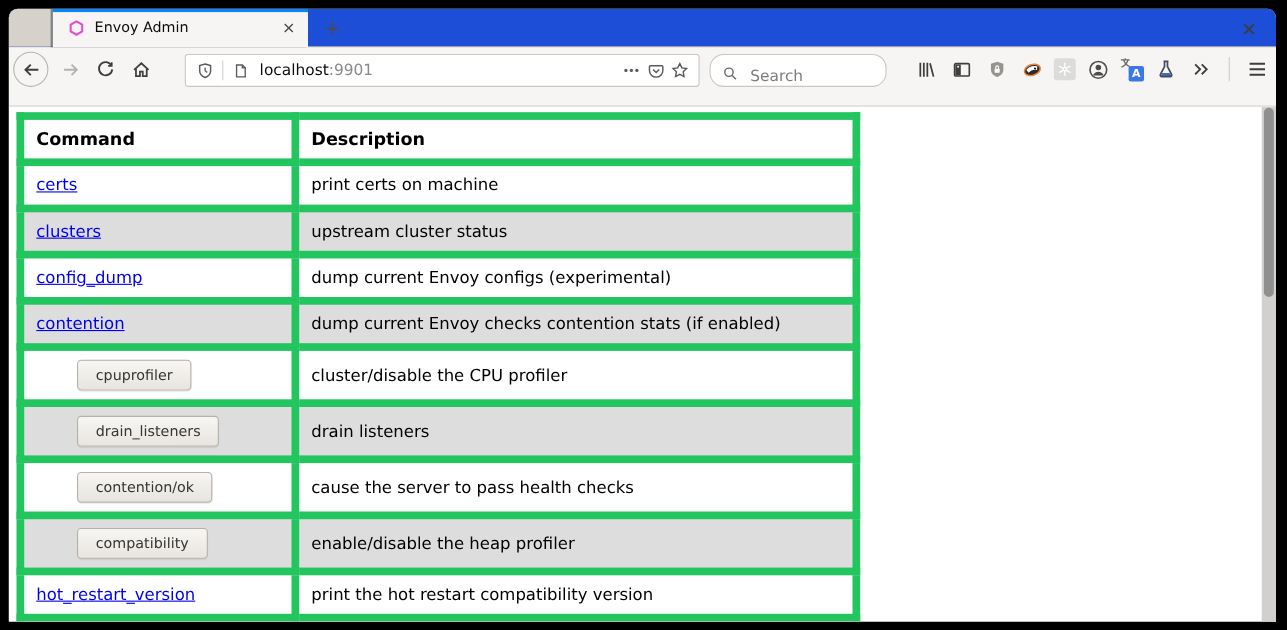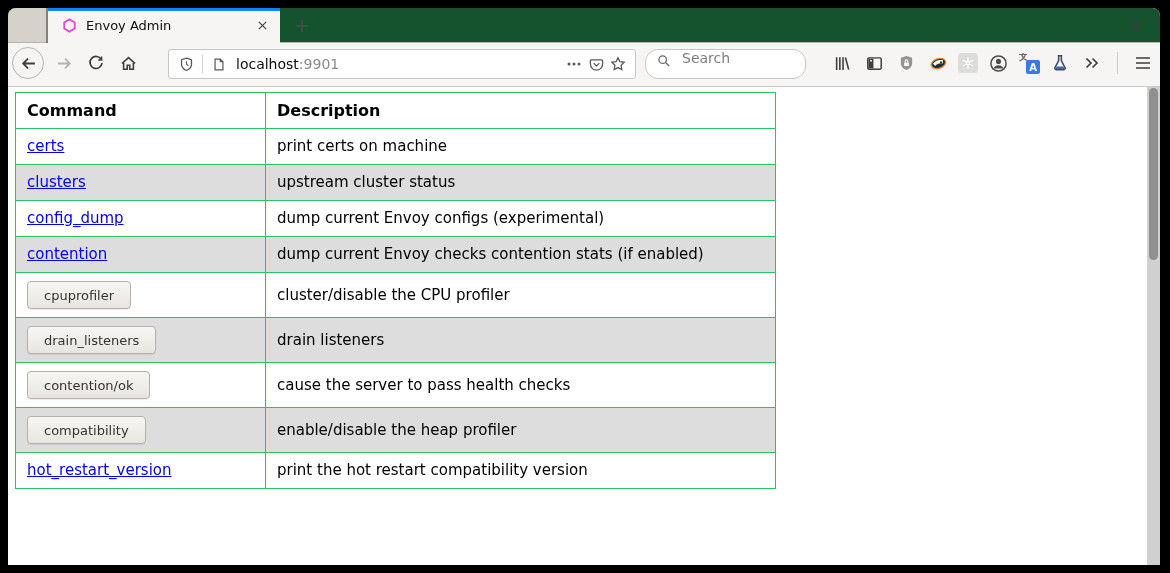--- a/index.html
+++ b/index.html
@@ -3,68 +3,68 @@
 <meta charset="utf-8">
 <style>
   * { margin:0; padding:0; box-sizing:border-box; }
   html,body { width:1170px; height:573px; overflow:hidden; }
   body { background:#000; font-family:"DejaVu Sans","Liberation Sans",sans-serif; }
 
   .window { position:absolute; left:8px; top:8px; width:1152px; height:557px;
             border-radius:8px 8px 0 0; overflow:hidden; background:#fff; }
 
   
-  .tabbar { position:relative; height:35px; background:#14532d; border-bottom:1px solid #b8b2aa; }
+  .tabbar { position:relative; height:35px; background:#1d4ed8; border-bottom:1px solid #b8b2aa; }
   .corner-spacer { position:absolute; left:0; top:0; width:40px; height:34px; background:#d6d1cb; }
   .tab { position:absolute; left:40px; top:0; width:232px; height:35px; background:#f6f5f3;
          display:flex; align-items:center; padding:0 8px 0 14px; z-index:2;
          box-shadow:-2px 0 0 rgba(0,0,0,.38); }
   .tab::before { content:""; position:absolute; left:0; top:0; right:0; height:3px; background:#0a84ff; }
   .tab-title { flex:1; font-size:13px; color:#0c0c0d; margin-left:9px; white-space:nowrap; overflow:hidden; }
   .tab-close, .newtab, .win-close { display:flex; align-items:center; justify-content:center; cursor:default; }
   .tab-close { width:20px; height:20px; border-radius:3px; }
   .newtab { position:absolute; left:278px; top:3px; width:32px; height:30px; }
   .win-close { position:absolute; right:12px; top:8px; width:26px; height:20px; }
 
   
-  .toolbar { position:relative; height:44px; background:#f6f5f3; border-bottom:1px solid #ccc9c5; }
+  .toolbar { position:relative; height:54px; background:#f6f5f3; border-bottom:1px solid #ccc9c5; }
   .navbtn { position:absolute; top:4px; width:32px; height:32px; display:flex; align-items:center; justify-content:center; }
   .back { left:4px; border:1px solid #b7b5b1; border-radius:50%; background:#f6f5f3; }
   .fwd  { left:40px; } .reload { left:72px; } .home { left:104px; }
   .urlbar { position:absolute; left:160px; top:6px; width:468px; height:30px; background:#fff;
             border:1px solid #c9c7c3; border-radius:3px; display:flex; align-items:center; padding:0 6px; }
   .urlbar .sep { width:1px; height:18px; background:#d4d2cf; margin:0 5px; }
   .url-text { flex:1; font-size:14px; margin-left:6px; white-space:nowrap; overflow:hidden; }
   .url-host { color:#0c0c0d; } .url-port { color:#8a8a8a; }
   .ubicon { display:flex; align-items:center; justify-content:center; width:22px; height:22px; }
   .searchbox { position:absolute; left:637px; top:6px; width:161px; height:30px; background:#fff;
-               border:1px solid #c9c7c3; border-radius:13px; display:flex; align-items:flex-start; padding:0 7px; }
+               border:1px solid #c9c7c3; border-radius:13px; display:flex; align-items:flex-end; padding:0 7px; }
   .searchbox input { border:none; outline:none; width:110px; font-size:14px; margin-left:7px;
                      font-family:"DejaVu Sans","Liberation Sans",sans-serif; background:transparent; color:#333; }
   .searchbox input::placeholder { color:#7d7d7d; }
   .right-icons { position:absolute; left:822px; top:4px; height:32px; display:flex; align-items:center; gap:8px; }
   .tbicon { width:24px; height:24px; display:flex; align-items:center; justify-content:center; }
   .vsep { width:1px; height:22px; background:#d0cdc9; margin:0 5px; }
   .ext-box { width:20px; height:20px; border-radius:3px; background:#dcdcda; display:flex; align-items:center; justify-content:center; }
   .xlate { position:relative; width:22px; height:22px; }
   .xlate .blue { position:absolute; right:0; bottom:0; width:14px; height:14px; background:#3b78e7; border-radius:2px;
                  color:#fff; font-size:10px; font-weight:bold; display:flex; align-items:center; justify-content:center; }
 
   
   .content { position:relative; height:480px; background:#fff; overflow:hidden; }
   .cmd-table { border-collapse:collapse; margin:5px 0 0 7px; font-size:15px; color:#000; }
-  .cmd-table th, .cmd-table td { border:1px solid #22c55e; text-align:left; padding:8px 11px; vertical-align:middle; line-height:19px; }
+  .cmd-table th, .cmd-table td { border:7px solid #22c55e; text-align:left; padding:8px 11px; vertical-align:middle; line-height:19px; }
   .cmd-table th { font-size:16px; font-weight:bold; }
   .cmd-table th:first-child, .cmd-table td:first-child { width:250px; min-width:250px; }
   .cmd-table th:last-child,  .cmd-table td:last-child  { width:510px; min-width:510px; }
   .cmd-table tbody tr:nth-child(even) { background:#ddd; }
   .cmd-table a { color:#0000ee; }
   .cmd-btn { font-family:"DejaVu Sans","Liberation Sans",sans-serif; font-size:13px; color:#36342f;
              padding:0 16px; height:28px; border:1px solid #b7b0a6; border-radius:4px;
-             background:linear-gradient(#f7f6f4,#e8e5e0); box-shadow:0 1px 1px rgba(0,0,0,.08); }
+             background:linear-gradient(#f7f6f4,#e8e5e0); box-shadow:0 1px 1px rgba(0,0,0,.08);margin-left:37px; }
   .scroll-track { position:absolute; right:0; top:0; width:13px; height:480px; background:#d2d0ce; }
   .scroll-thumb { position:absolute; left:2px; top:1px; width:9px; height:172px; background:#8f8f8f; border-radius:5px; }
 
   svg { display:block; }
 </style>
 </head>
 <body>
 
 <div class="window">
 

